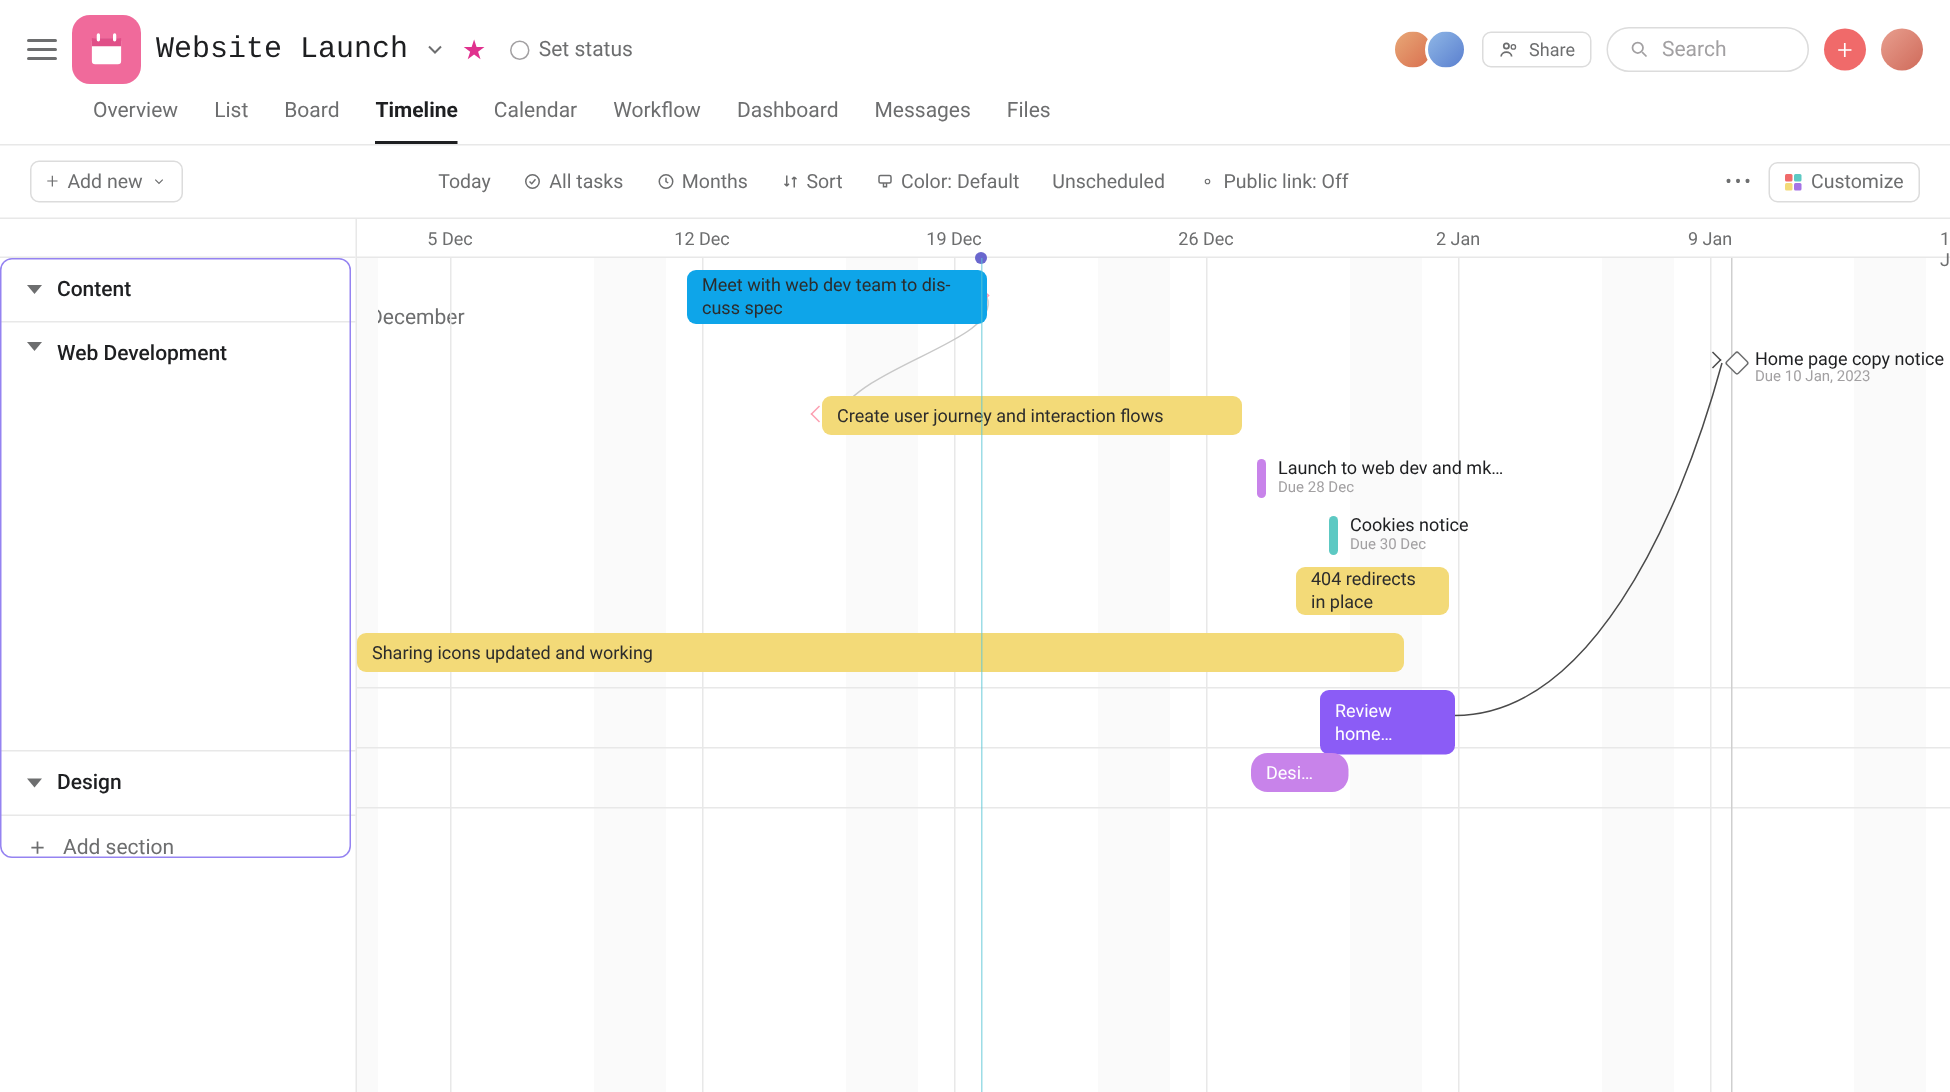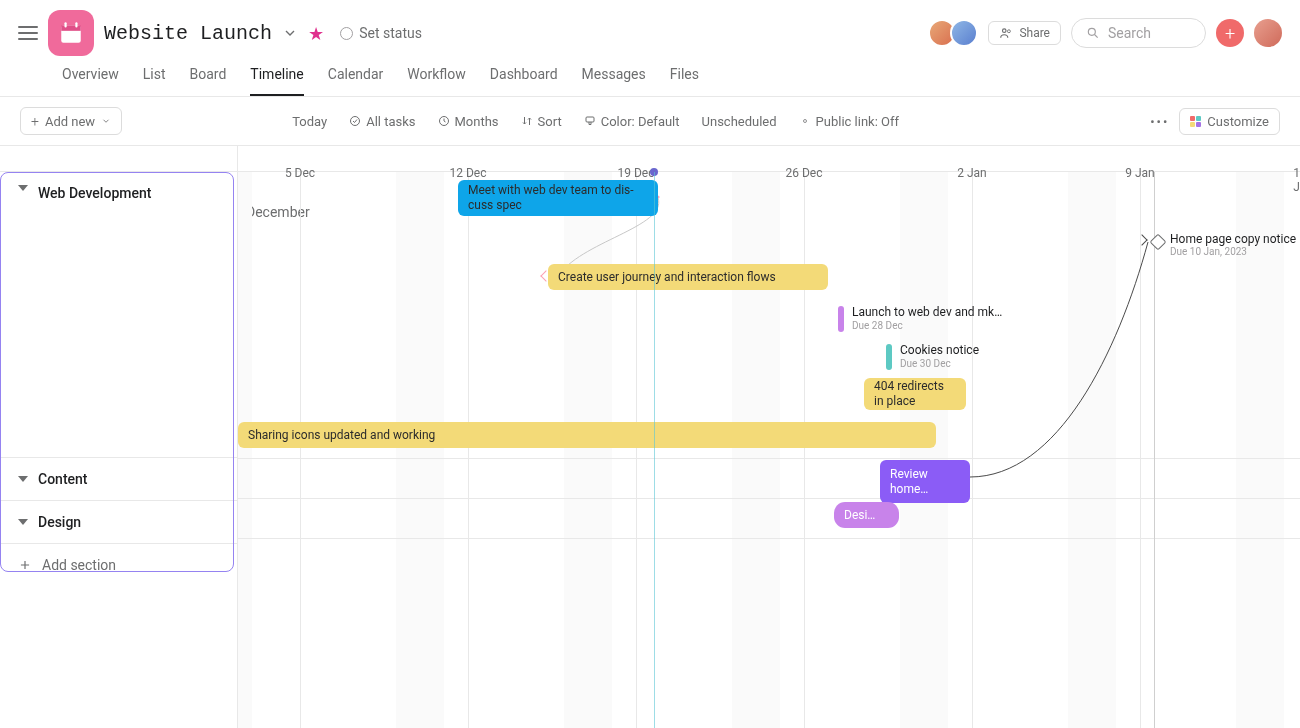--- a/index.html
+++ b/index.html
@@ -71,21 +71,21 @@
   .search-box svg{width:14px;height:14px;}
 
   .plus-global {
     width:28px; height:28px; border-radius:50%; background:var(--plus-btn);
     display:flex;align-items:center;justify-content:center;color:#fff;font-size:18px;font-weight:300;cursor:pointer;
   }
 
   
   .tabs { display:flex; gap:24px; padding:10px 62px 0 62px; border-bottom:1px solid var(--border); font-size:14px; color:var(--text-muted); }
   .tab { padding-bottom:12px; cursor:pointer; }
-  .tab.active { color:var(--text); border-bottom:2px solid var(--text); font-weight:400; }
+  .tab.active { color:var(--text); border-bottom:2px solid var(--text); font-weight:700; }
 
   
   .toolbar { display:flex; align-items:center; padding:10px 20px; gap:10px; border-bottom:1px solid var(--border); font-size:13px; color:var(--text-muted);}
   .toolbar .add-new {
     display:inline-flex;align-items:center;gap:6px;border:1px solid var(--border-dark);
     border-radius:6px;padding:5px 10px;cursor:pointer;color:var(--text-muted);
   }
   .toolbar-center { margin-left:160px; display:flex; align-items:flex-start; gap:22px; }
   .toolbar-right { margin-left:auto; display:flex; align-items:center; gap:10px; }
   .tool-item { display:inline-flex;align-items:center;gap:5px;cursor:pointer;}
@@ -124,21 +124,21 @@
   .add-section{display:flex;align-items:center;gap:10px;padding:13px 18px;font-size:14px;color:var(--text-muted);cursor:pointer;}
   .add-section svg{width:14px;height:14px;}
 
   
   .timeline {
     position:absolute; left:238px; right:0; top:0; bottom:0; overflow:hidden;
   }
   .date-header{
     height:26px;border-bottom:1px solid var(--border);position:relative;background:#fff;z-index:2;
   }
-  .date-label{position:absolute;top:20px;font-size:12px;color:var(--text-muted);transform:translateX(-50%);}
+  .date-label{position:absolute;top:6px;font-size:12px;color:var(--text-muted);transform:translateX(-50%);}
 
   .grid{
     position:absolute;left:0;right:0;top:26px;bottom:0;
   }
   .col{position:absolute;top:0;bottom:0;}
   .col.stripe{background:var(--grid-stripe);}
   .gridline{position:absolute;top:0;bottom:0;width:1px;background:var(--border);z-index:1;}
   .today-line{position:absolute;top:0;bottom:0;width:1px;background:var(--today-line);z-index:4;opacity:0.6;}
   .today-dot{position:absolute;width:8px;height:8px;border-radius:50%;background:#6a67ce;transform:translate(-50%,-50%);z-index:4;}
   .jan-line{position:absolute;top:0;bottom:0;width:1px;background:#cfcfcf;z-index:1;}
@@ -283,27 +283,27 @@
       <span>Customize</span>
     </div>
   </div>
   <div class="month-label">December</div>
 </div>
 
 <div class="main">
 
   <div class="sidebar">
     <div style="height:26px;border-bottom:1px solid var(--border);"></div>
+    <div class="section-row">
+      <span class="caret"></span>
+      <span>Content</span>
+    </div>
     <div class="section-row tall">
       <span class="caret"></span>
       <span>Web Development</span>
-    </div>
-    <div class="section-row">
-      <span class="caret"></span>
-      <span>Content</span>
     </div>
     <div class="section-row">
       <span class="caret"></span>
       <span>Design</span>
     </div>
     <div class="add-section">
       <svg viewBox="0 0 24 24">
           <path d="M12 5v14M5 12h14" stroke="#6d6e6f" stroke-width="2"></path>
         </svg>
       <span>Add section</span>

